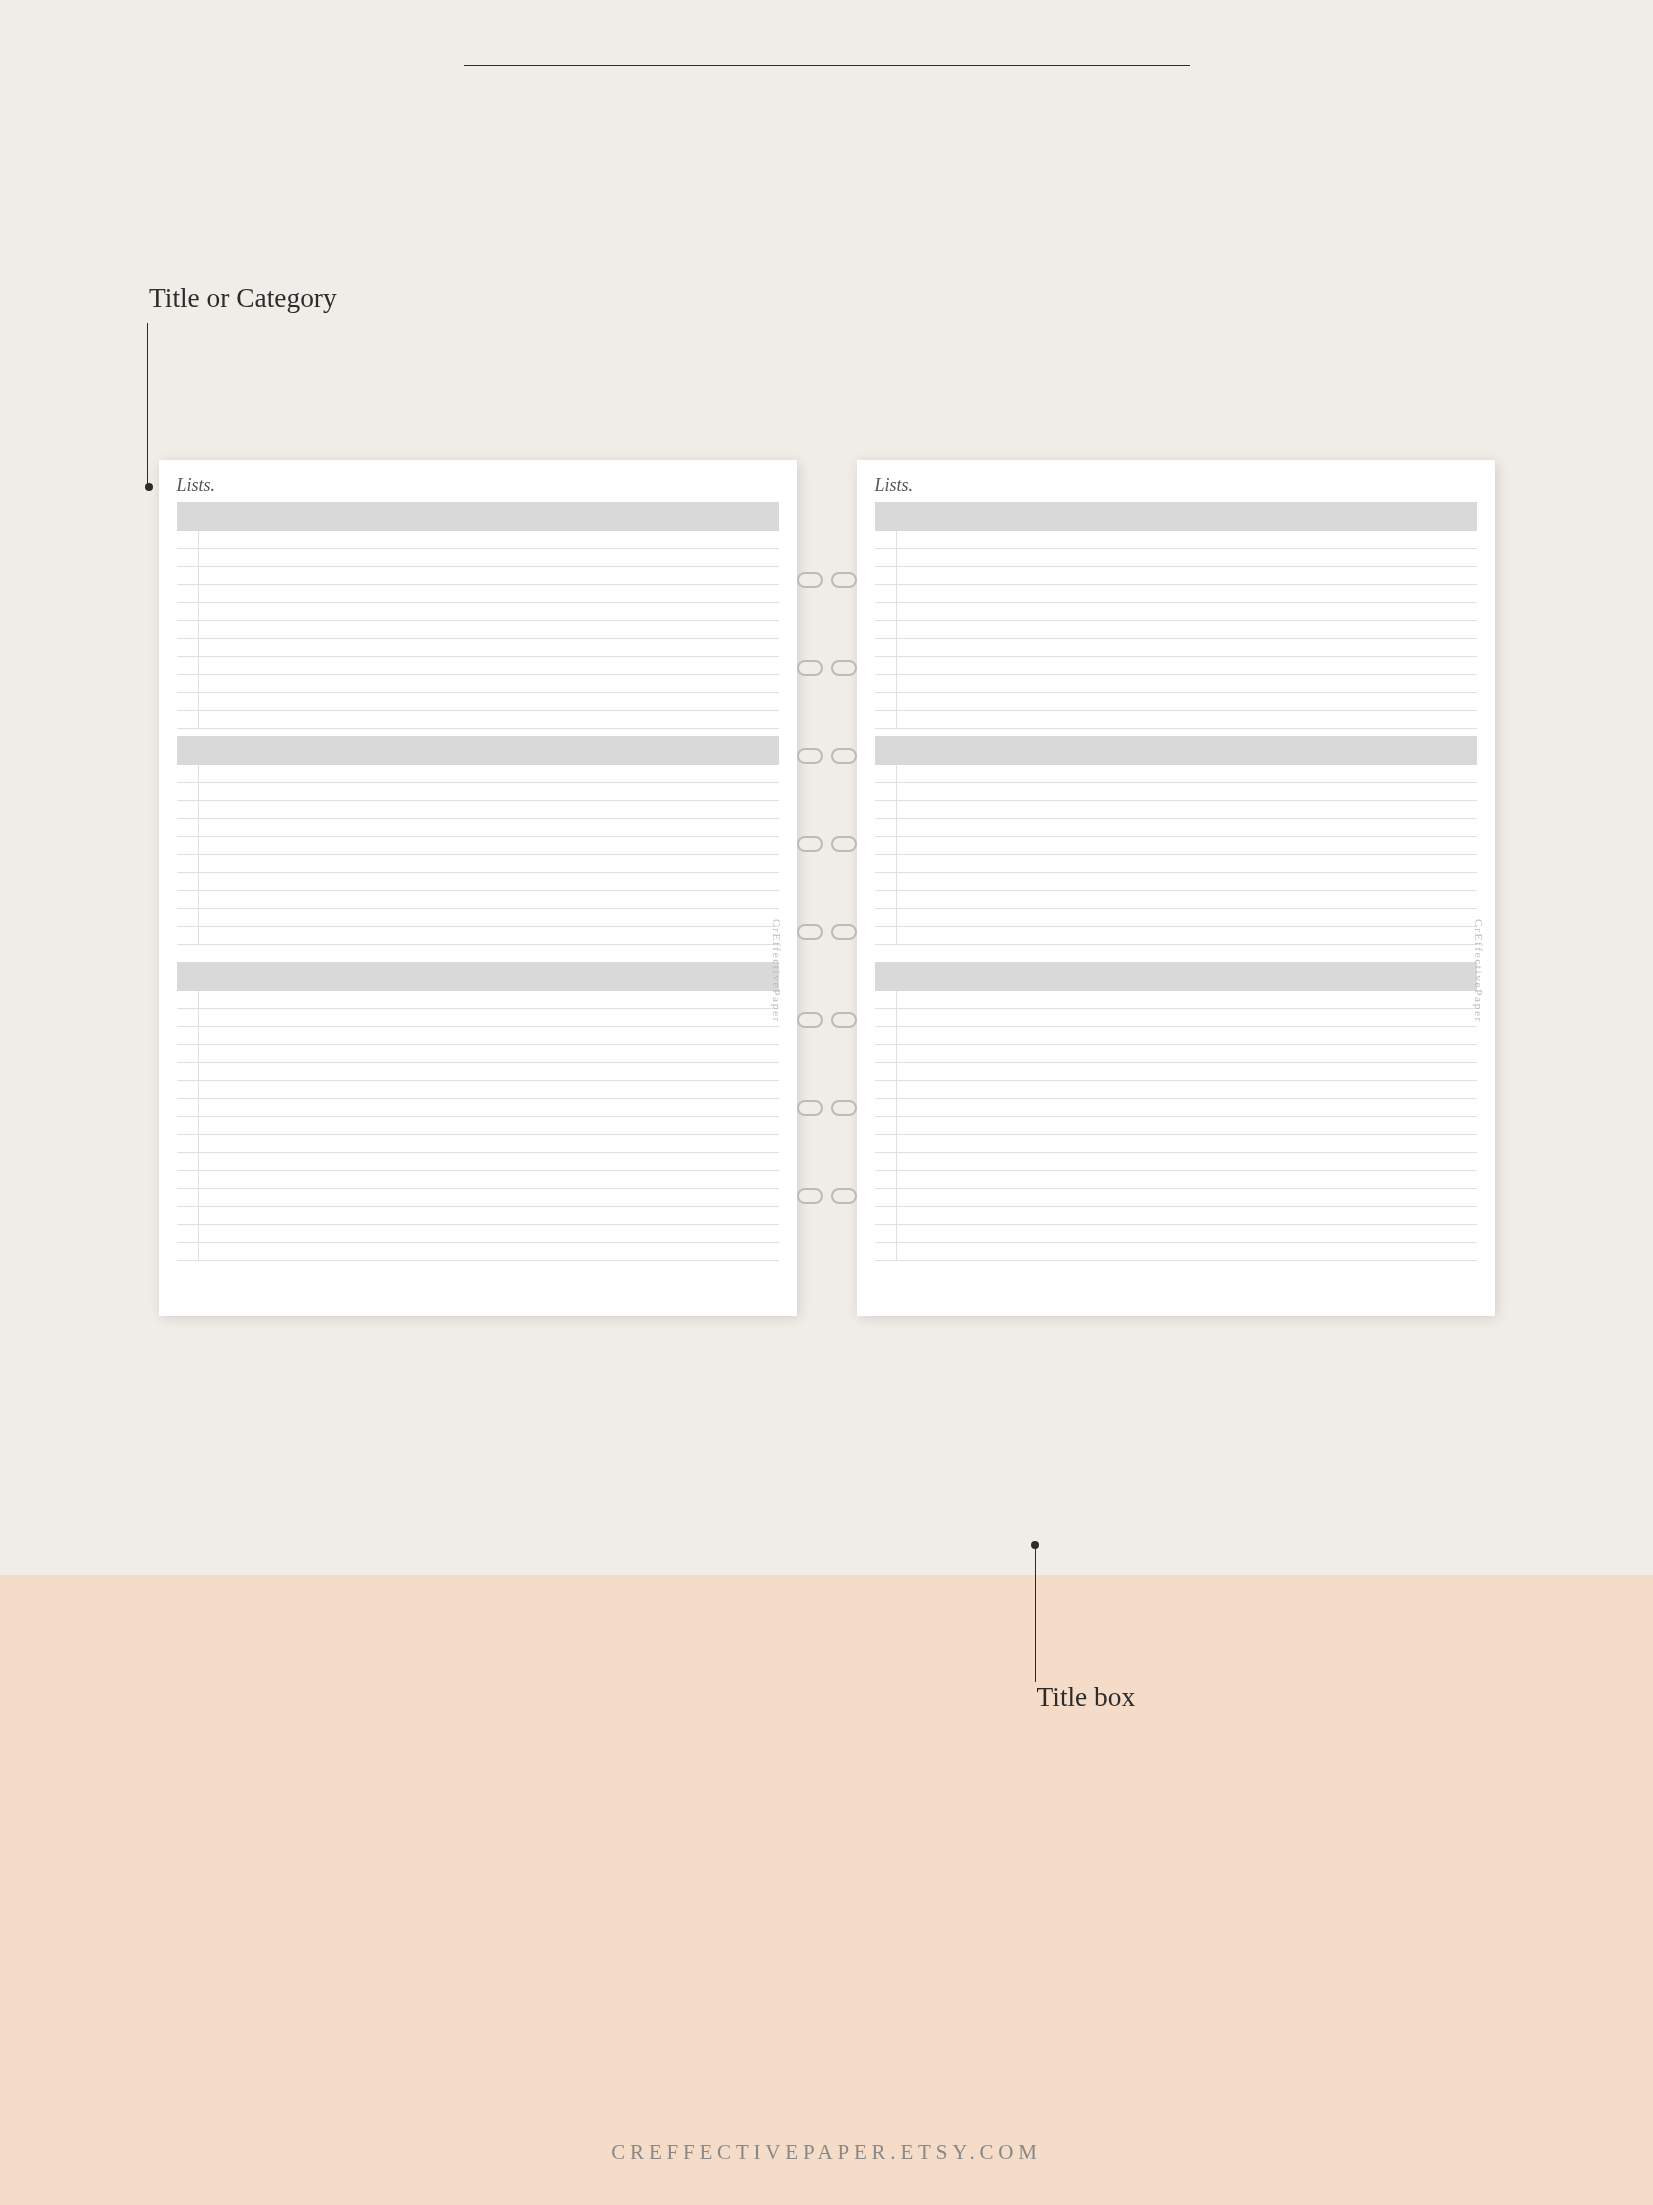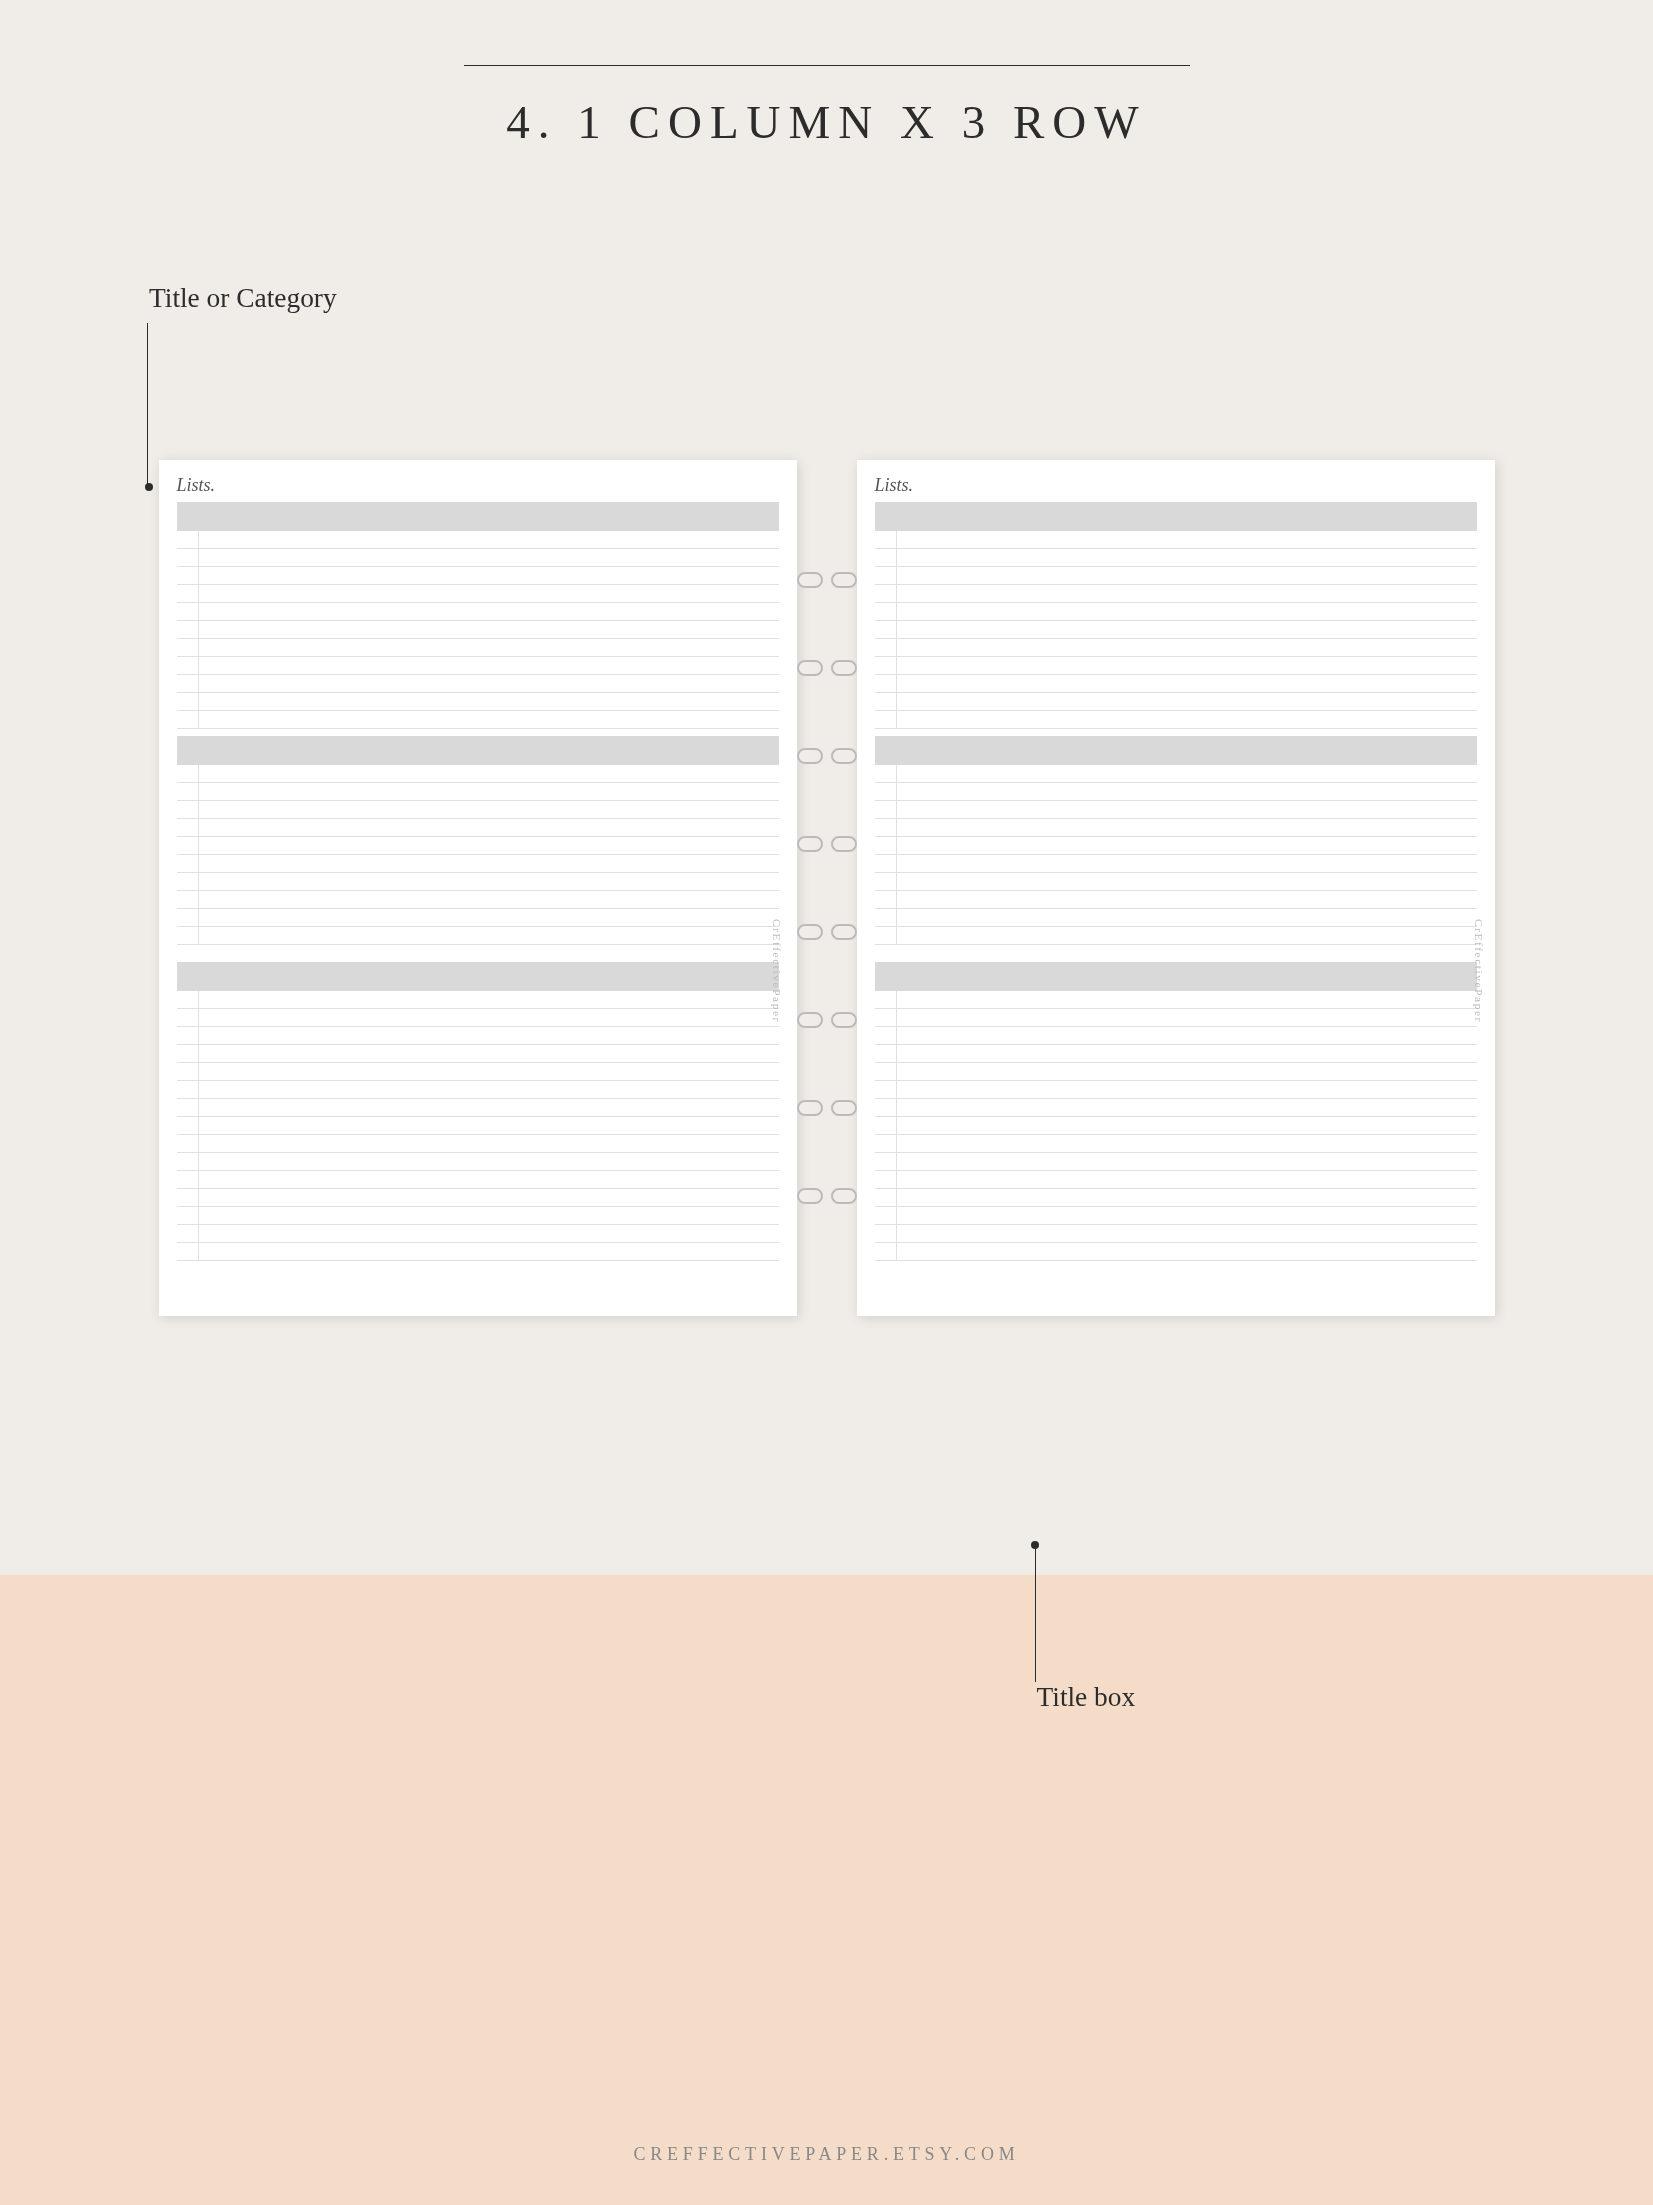--- a/index.html
+++ b/index.html
@@ -122,36 +122,35 @@
       letter-spacing: 1.6px;
     }
 
     
     .footer {
       position: absolute;
       bottom: 40px;
       width: 100%;
       text-align: center;
       font-family: 'Georgia', serif;
-      font-size: 18px;
+      font-size: 21px;
       letter-spacing: 4.8px;
       color: #888;
       z-index: 10;
     }
   </style>
 </head>
 <body>
 
 <div style="position:absolute;top:0;left:0;width:100%;height:100%;background:#f0ece8;z-index:0;"></div>
 
 <div class="bottom-section"></div>
 
 <div class="top-section" style="position:relative;z-index:2;">
   <div class="divider-line"></div>
-  <div class="subtitle">4. 1 COLUMN X 3 ROW</div>
 </div>
 
 <div class="annotation-title">
   <span class="label">Title or Category</span>
   <div class="line-v"></div>
   <div class="dot"></div>
 </div>
 
 <div style="position:absolute; bottom:492px; left:50%; margin-left:210px; z-index:10;">
   <div style="position:relative;">

